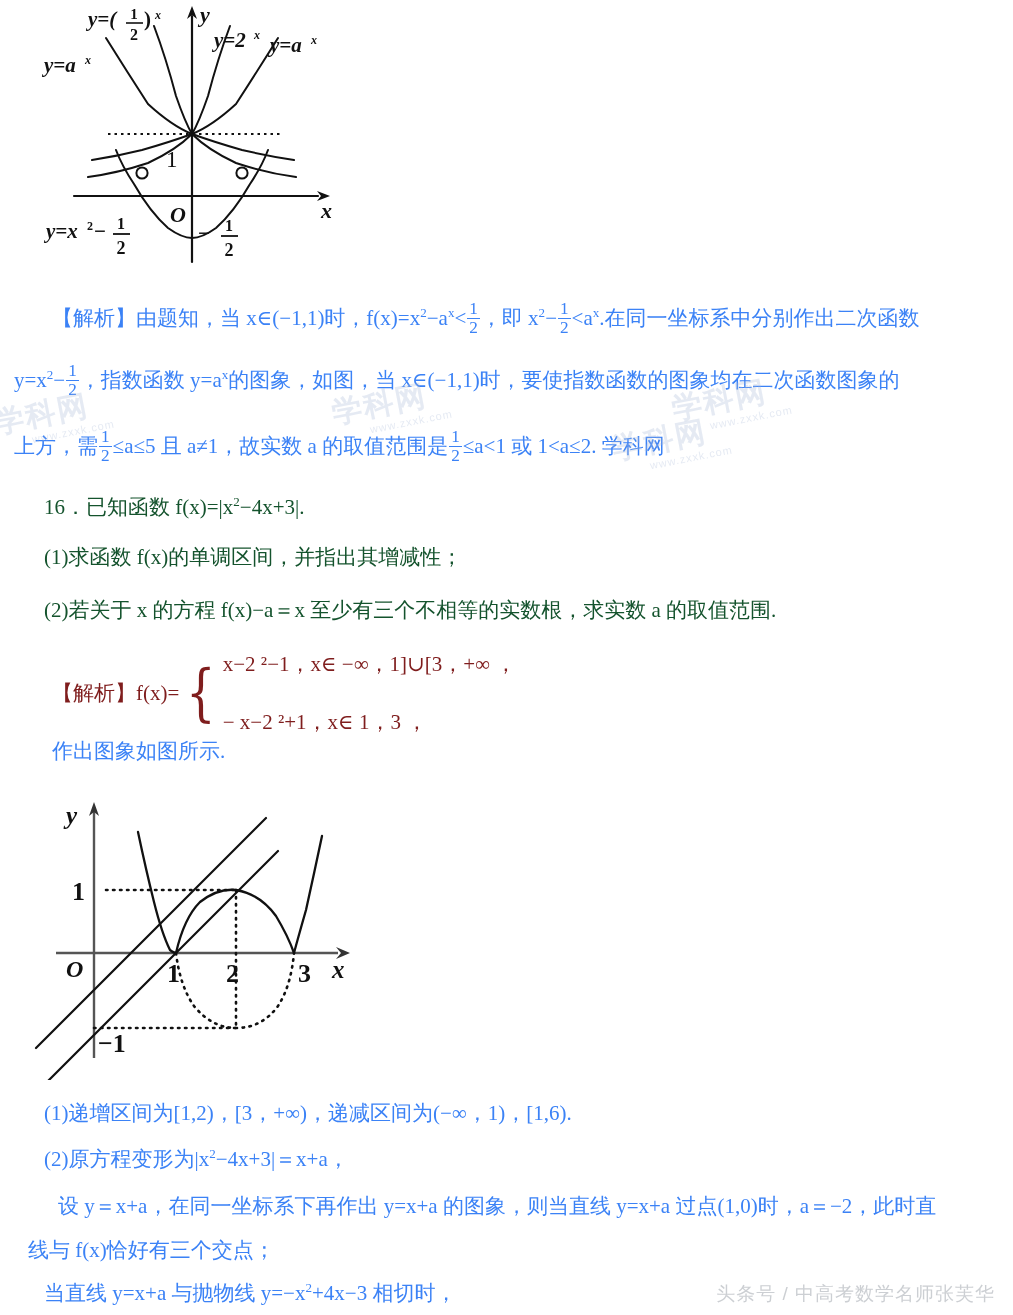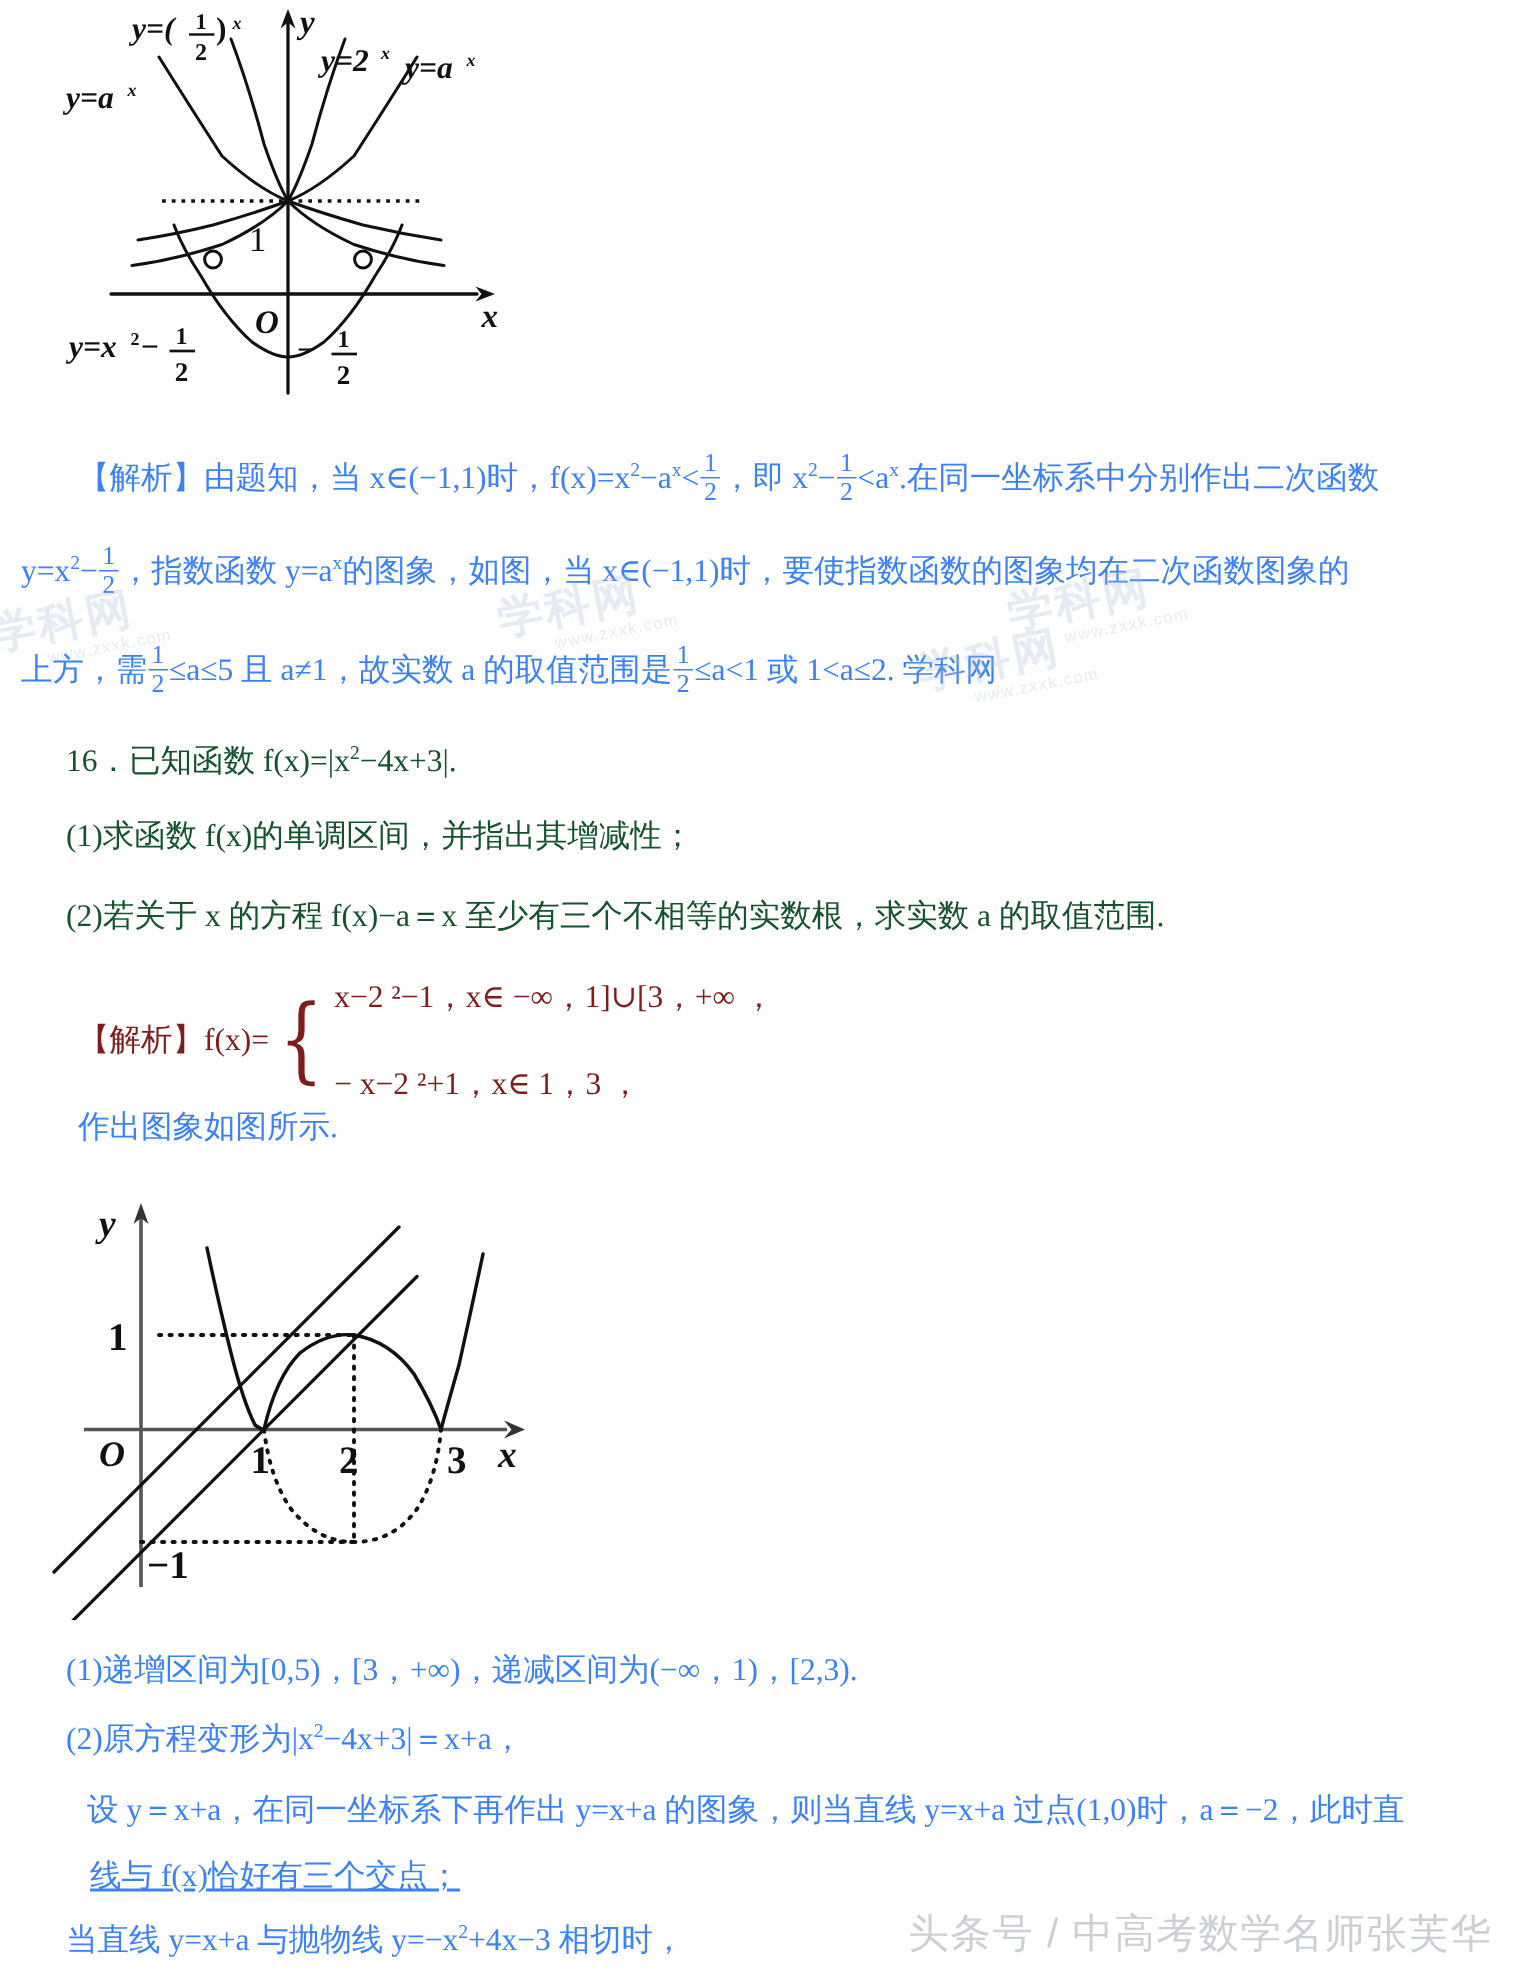--- a/index.html
+++ b/index.html
@@ -89,21 +89,21 @@
     font-size: 11px;
     letter-spacing: 1px;
     font-weight: normal;
     margin-top: -4px;
     margin-left: 34px;
   }
   #wm-bottom {
     position: absolute;
     right: 18px;
     bottom: 8px;
-    font-size: 27px;
+    font-size: 19px;
     color: rgba(120,128,140,0.38);
     font-family: "Liberation Sans", sans-serif;
     white-space: nowrap;
     letter-spacing: 1px;
   }
 </style>
 </head>
 <body>
 
 <div class="page">
@@ -257,29 +257,29 @@
         <text x="38" y="187" font-size="24" font-style="italic" font-weight="bold">O</text>
         <text x="44" y="110" font-size="26" font-weight="bold">1</text>
         <text x="70" y="262" font-size="26" font-weight="bold">−1</text>
         <text x="139" y="192" font-size="26" font-weight="bold">1</text>
         <text x="198" y="192" font-size="26" font-weight="bold">2</text>
         <text x="270" y="192" font-size="26" font-weight="bold">3</text>
       </g>
     </g>
   </svg>
 
-  <div class="textline red t-lg" style="left:44px; top:1103px;">(1)递增区间为[0,5)，[3，+∞)，递减区间为(−∞，1)，[2,3).</div>
+  <div class="textline red t-lg" style="left:44px; top:1103px;">(1)递增区间为[1,2)，[3，+∞)，递减区间为(−∞，1)，[1,6).</div>
 
   <div class="textline red t-lg" style="left:44px; top:1149px;">
     <span>(2)原方程变形为|x</span><span class="sup">2</span><span>−4x+3|＝x+a，</span>
   </div>
 
   <div class="textline red t-lg" style="left:58px; top:1196px;">设 y＝x+a，在同一坐标系下再作出 y=x+a 的图象，则当直线 y=x+a 过点(1,0)时，a＝−2，此时直</div>
 
-  <div class="textline red t-lg" style="left:60px; top:1240px;text-decoration:underline;">线与 f(x)恰好有三个交点；</div>
+  <div class="textline red t-lg" style="left:28px; top:1240px;">线与 f(x)恰好有三个交点；</div>
 
   <div class="textline red t-lg" style="left:44px; top:1283px;">
     <span>当直线 y=x+a 与抛物线 y=−x</span><span class="sup">2</span><span>+4x−3 相切时，</span>
   </div>
 
   <div class="wm-xkw" style="left:-6px; top:392px;">
     <span>学科网</span><span class="dotcom">www.zxxk.com</span>
   </div>
   <div class="wm-xkw" style="left:332px; top:382px;">
     <span>学科网</span><span class="dotcom">www.zxxk.com</span>

